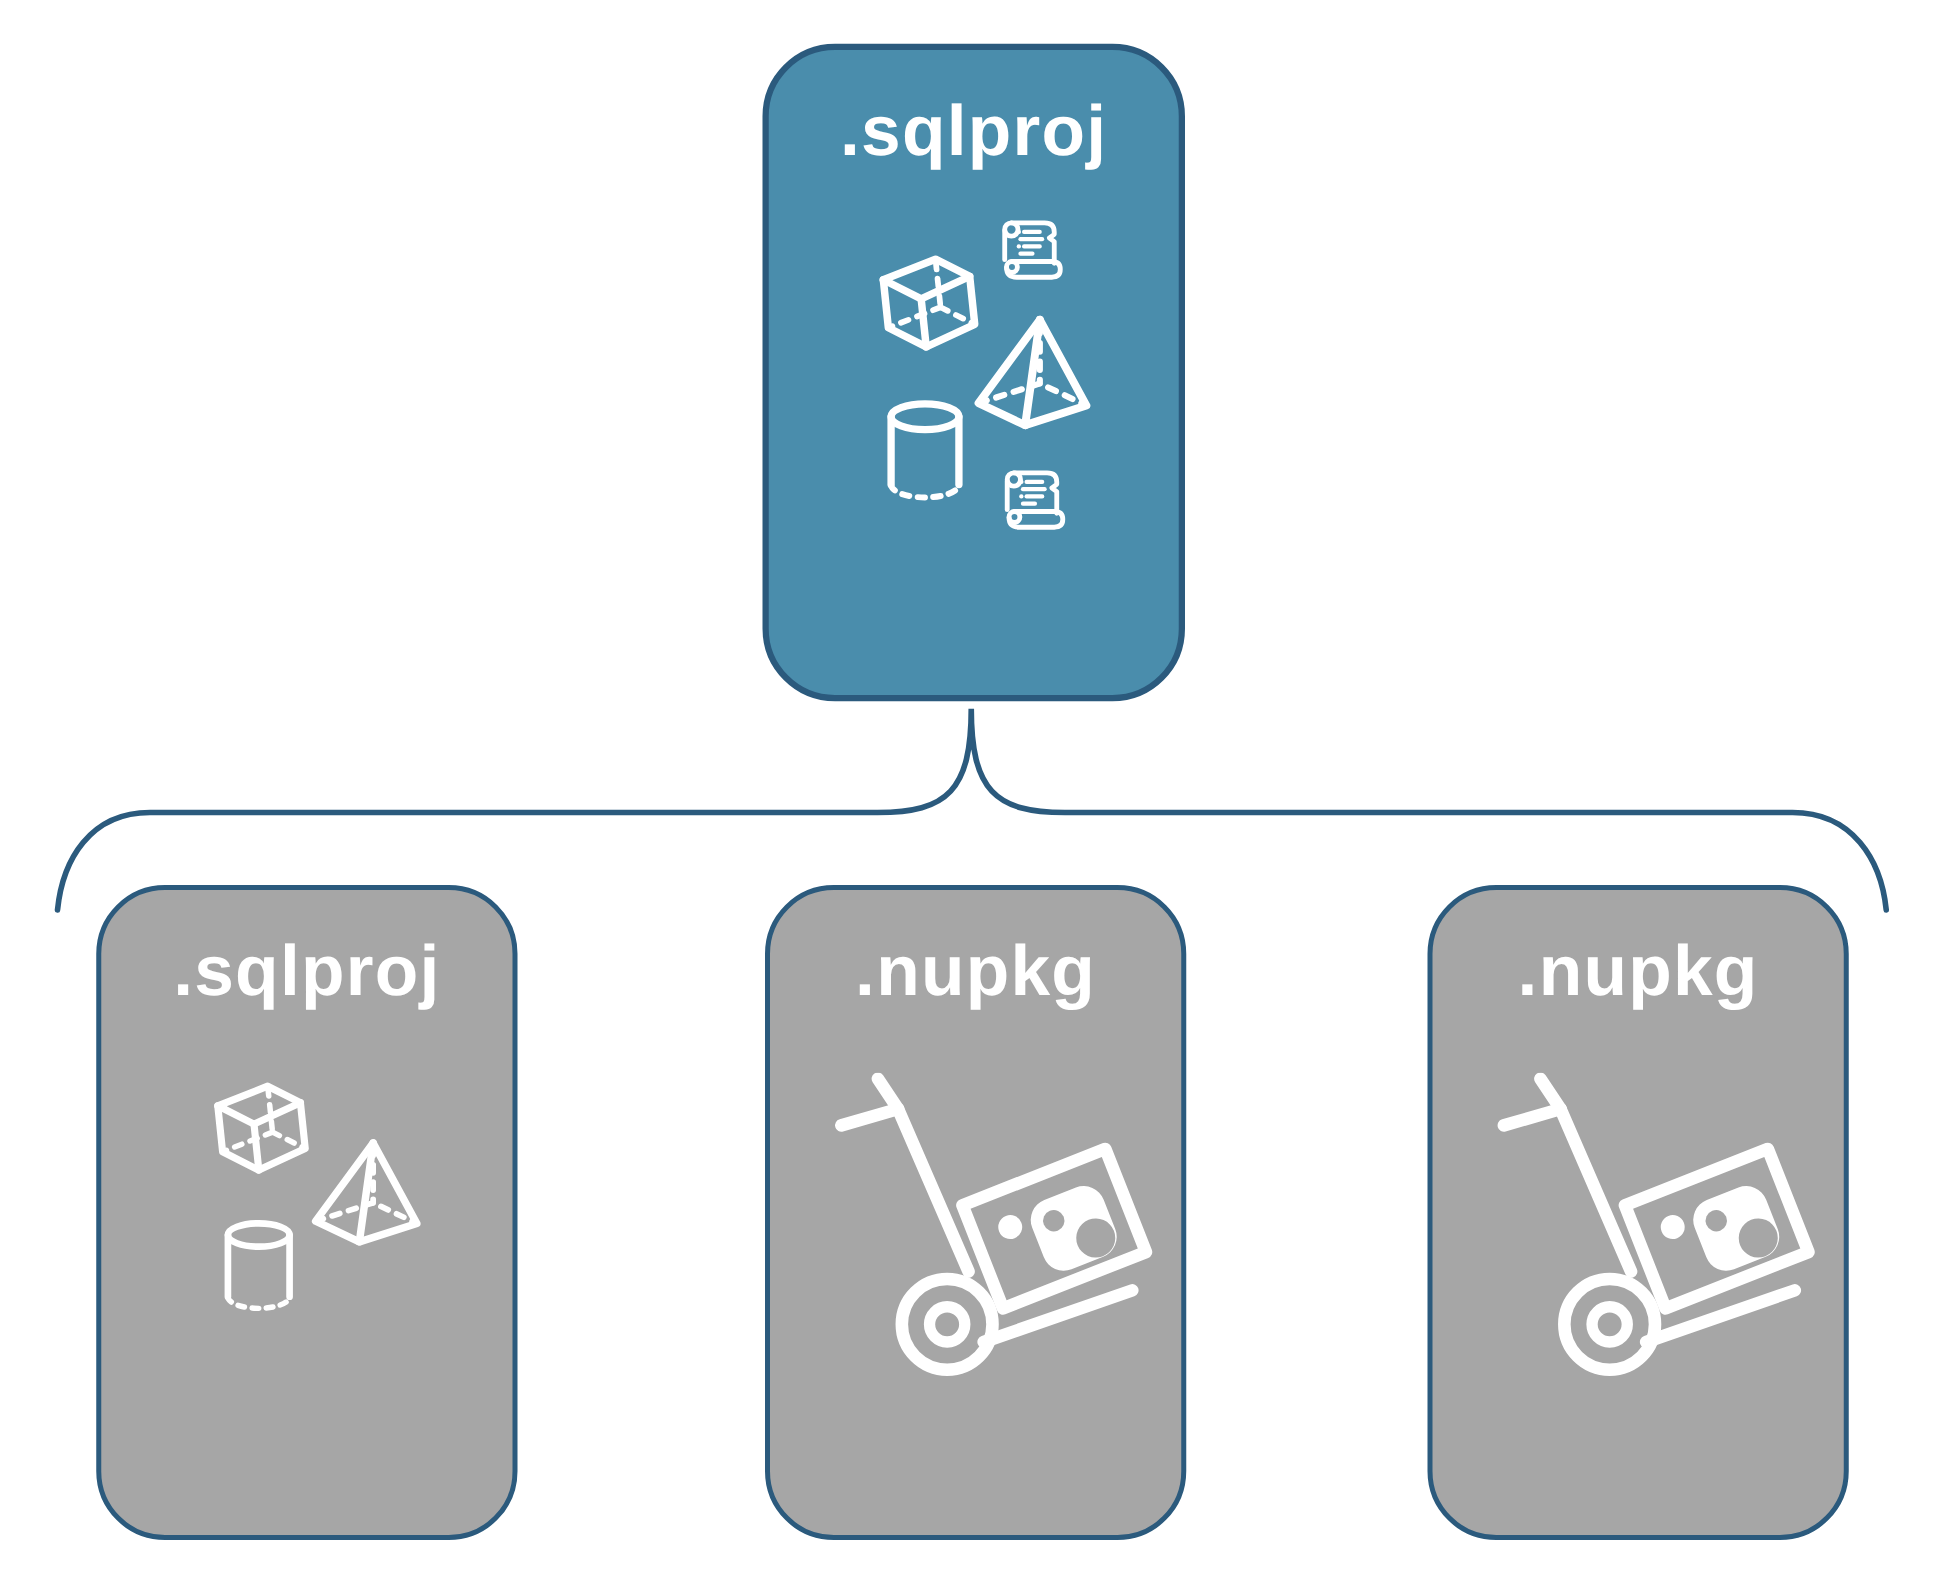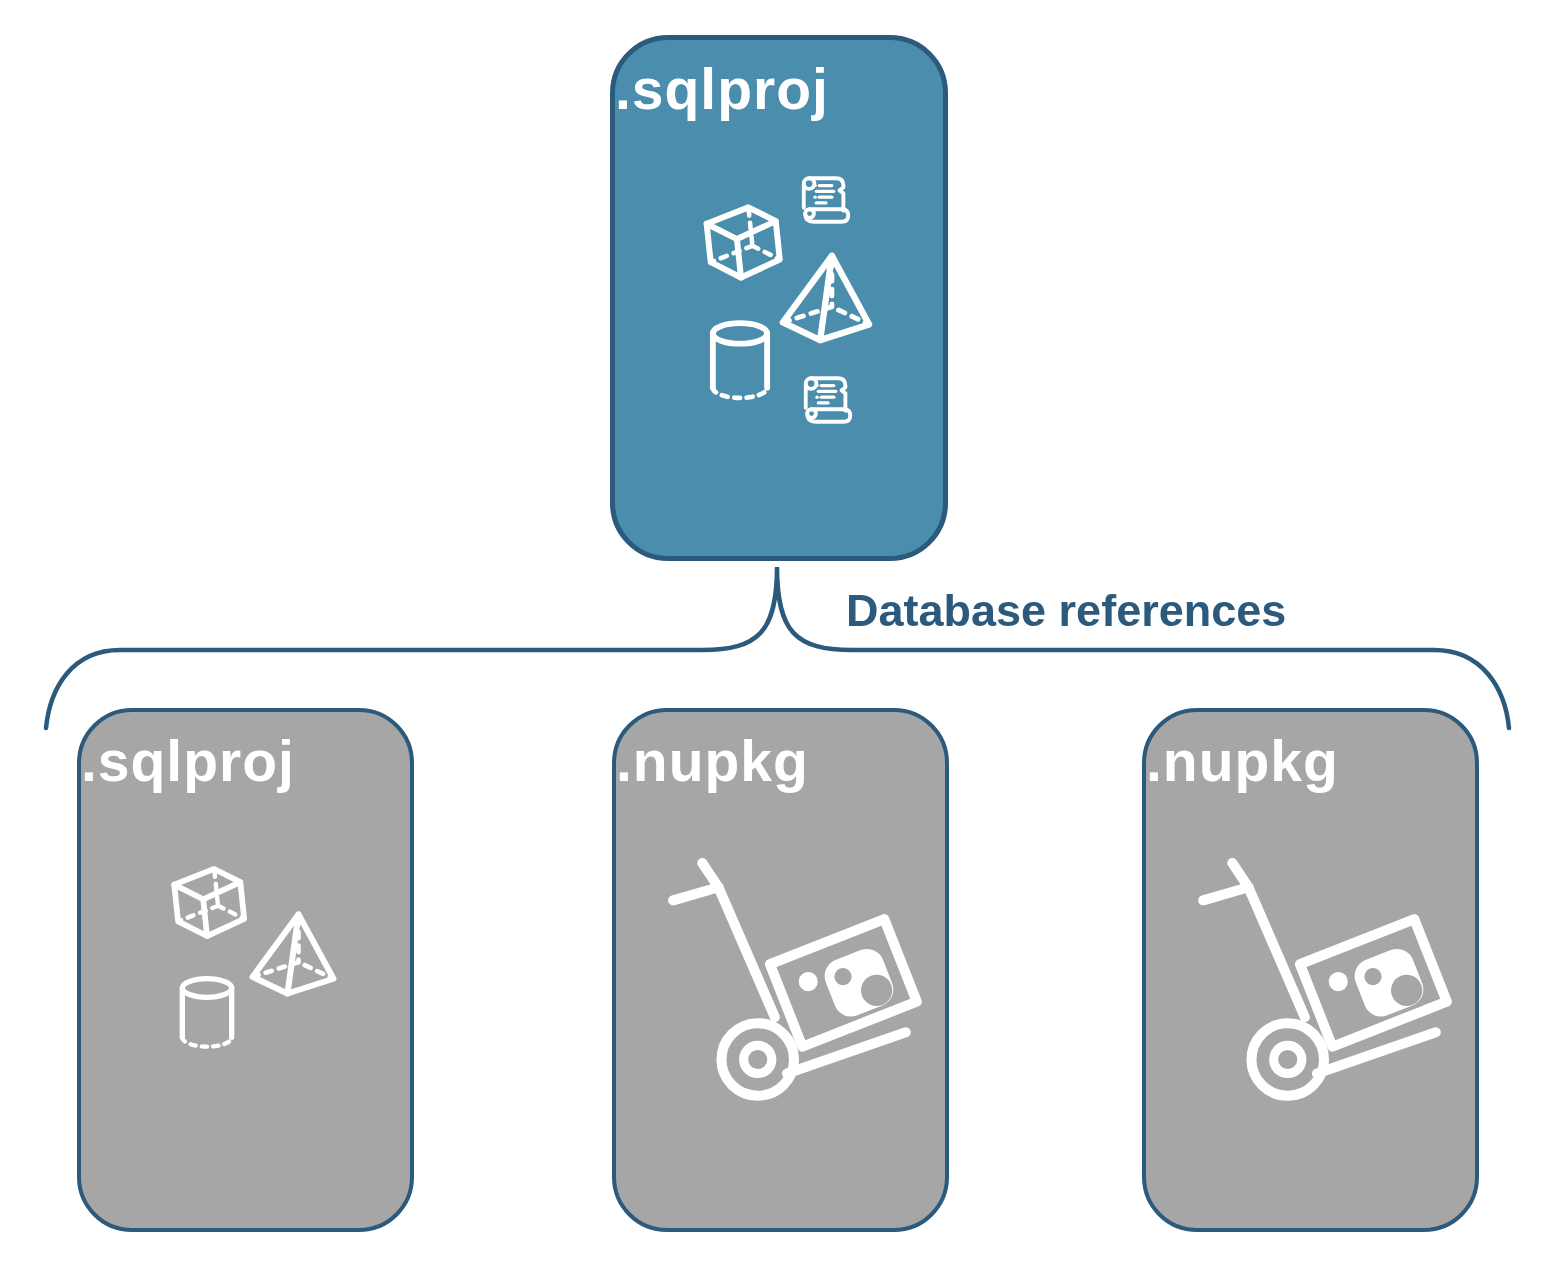--- a/index.html
+++ b/index.html
@@ -26,21 +26,22 @@
   .node-child {
     top: 708px;
     width: 337px; height: 524px;
     background: #a6a6a6;
     border-radius: 55px;
   }
   #node-child-1 { left: 77px; }
   #node-child-2 { left: 612px; }
   #node-child-3 { left: 1142px; }
   .node-title {
-    margin-top: 18px;
+    margin-top: 34px;
+    text-align: center;
     font-size: 57px;
     font-weight: bold;
     color: #ffffff;
     letter-spacing: 1px;
     line-height: 1.1;
   }
   .icon { position: absolute; }
   .rot-cube { transform: rotate(-6deg); }
   #brace-layer {
     position: absolute;
@@ -139,21 +140,20 @@
   <svg id="brace-layer" viewBox="0 0 1566 1274">
     <path d="M 46 728
              C 50 688, 72 650, 120 650
              L 702 650
              C 758 650, 777 632, 777 567
              C 777 632, 796 650, 852 650
              L 1434 650
              C 1482 650, 1505 688, 1509 728" fill="none" stroke="#2b5a7d" stroke-width="4.5" stroke-linecap="round"></path>
   </svg>
 
-  <div id="connector-label">Database references</div>
 
   <div class="node node-root">
     <div class="node-title">.sqlproj</div>
     <svg class="icon rot-cube" style="left:82px; top:158px; width:92px; height:92px;">
         <use href="#ic-cube"></use>
       </svg>
     <svg class="icon" style="left:182px; top:130px; width:58px; height:62px;">
         <use href="#ic-scroll"></use>
       </svg>
     <svg class="icon" style="left:158px; top:208px; width:106px; height:98px;">

